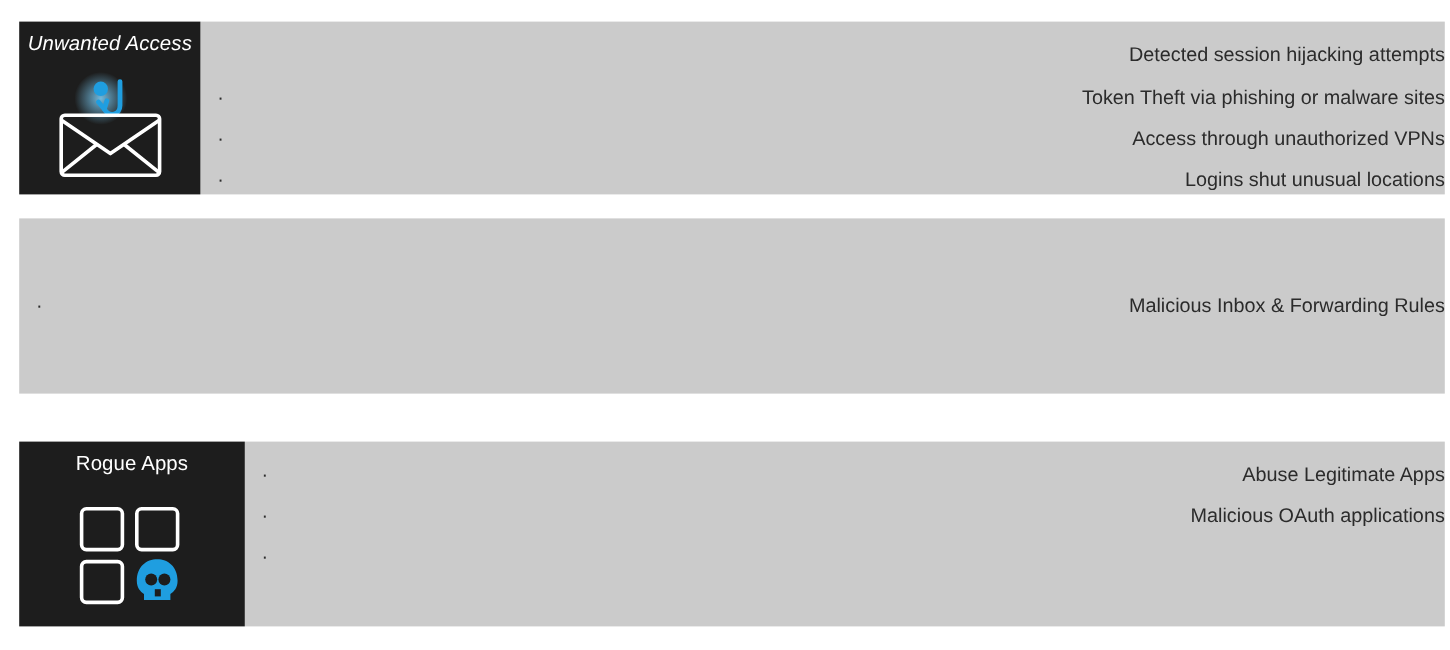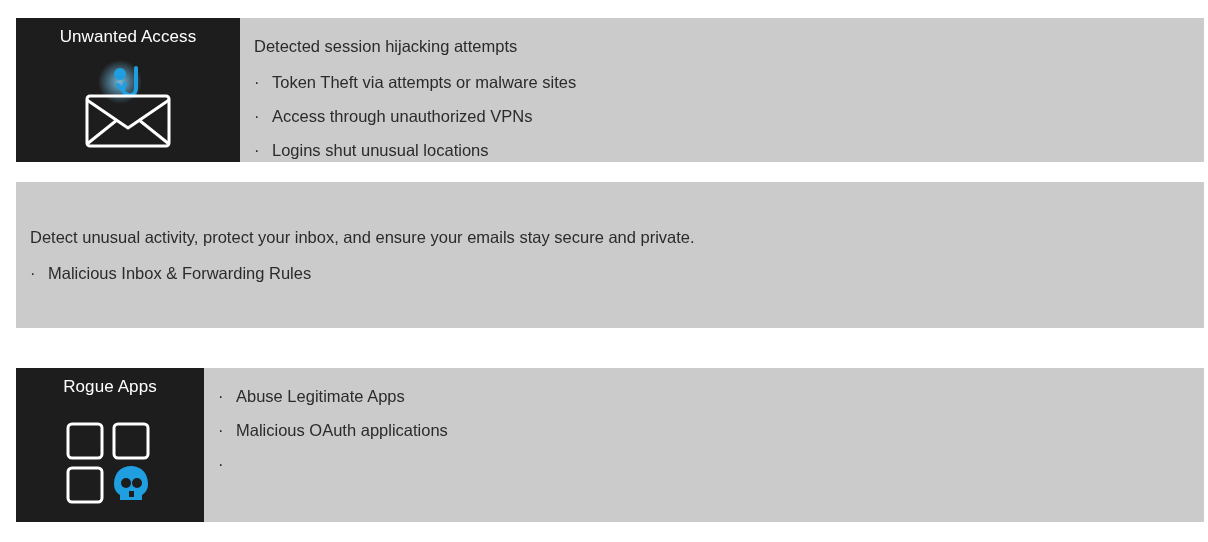--- a/index.html
+++ b/index.html
@@ -57,20 +57,21 @@
   }
 
   .card-right {
     flex: 1;
     background: #cbcbcb;
     box-sizing: border-box;
     padding: 18px 0 14px 14px;
     display: flex;
     flex-direction: column;
     justify-content: flex-start;
+    text-align: right;
   }
 
   .card-right.center {
     justify-content: center;
     padding-top: 0;
     padding-bottom: 0;
   }
 
   .lead {
     font-size: 16.5px;
@@ -94,21 +95,21 @@
     top: 0;
     color: #2b2b2b;
     font-size: 16.5px;
   }
 
   
   #card-unwanted { left: 16px; top: 18px; width: 1188px; height: 144px; }
   #card-bec      { left: 16px; top: 182px; width: 1188px; height: 146px; }
   #card-rogue    { left: 16px; top: 368px; width: 1188px; height: 154px; }
 
-  #card-unwanted .card-left { width: 224px; }
+  #card-unwanted .card-left { width: 151px; font-style: italic; }
   #card-bec .card-left { width: 188px; }
   #card-rogue .card-left { width: 188px; }
 
   svg { display: block; }
 </style>
 </head>
 <body>
 
 <div class="board">
 
@@ -130,29 +131,28 @@
           <circle cx="47" cy="14" r="6" fill="#1f9ee0"></circle>
 
           <rect x="14" y="36" width="82" height="50" rx="3" fill="none" stroke="#ffffff" stroke-width="3"></rect>
           <path d="M14 40 L55 68 L96 40" fill="none" stroke="#ffffff" stroke-width="3" stroke-linejoin="round"></path>
           <path d="M14 84 L44 60 M96 84 L66 60" fill="none" stroke="#ffffff" stroke-width="3"></path>
         </svg>
       </div>
     </div>
     <div class="card-right">
       <div class="lead">Detected session hijacking attempts</div>
-      <div class="bullet"><span class="dot">·</span><span>Token Theft via attempts or malware sites</span></div>
+      <div class="bullet"><span class="dot">·</span><span>Token Theft via phishing or malware sites</span></div>
       <div class="bullet"><span class="dot">·</span><span>Access through unauthorized VPNs</span></div>
       <div class="bullet"><span class="dot">·</span><span>Logins shut unusual locations</span></div>
     </div>
   </div>
 
   <div class="card" id="card-bec">
     <div class="card-right center">
-      <div class="lead">Detect unusual activity, protect your inbox, and ensure your emails stay secure and private.</div>
       <div class="bullet"><span class="dot">·</span><span>Malicious Inbox &amp; Forwarding Rules</span></div>
     </div>
   </div>
 
   <div class="card" id="card-rogue">
     <div class="card-left">
       <div class="card-title">Rogue Apps</div>
       <div class="icon-wrap">
         <svg width="100" height="92" viewBox="0 0 100 92">
           <rect x="8" y="10" width="34" height="34" rx="4" fill="none" stroke="#ffffff" stroke-width="3"></rect>

